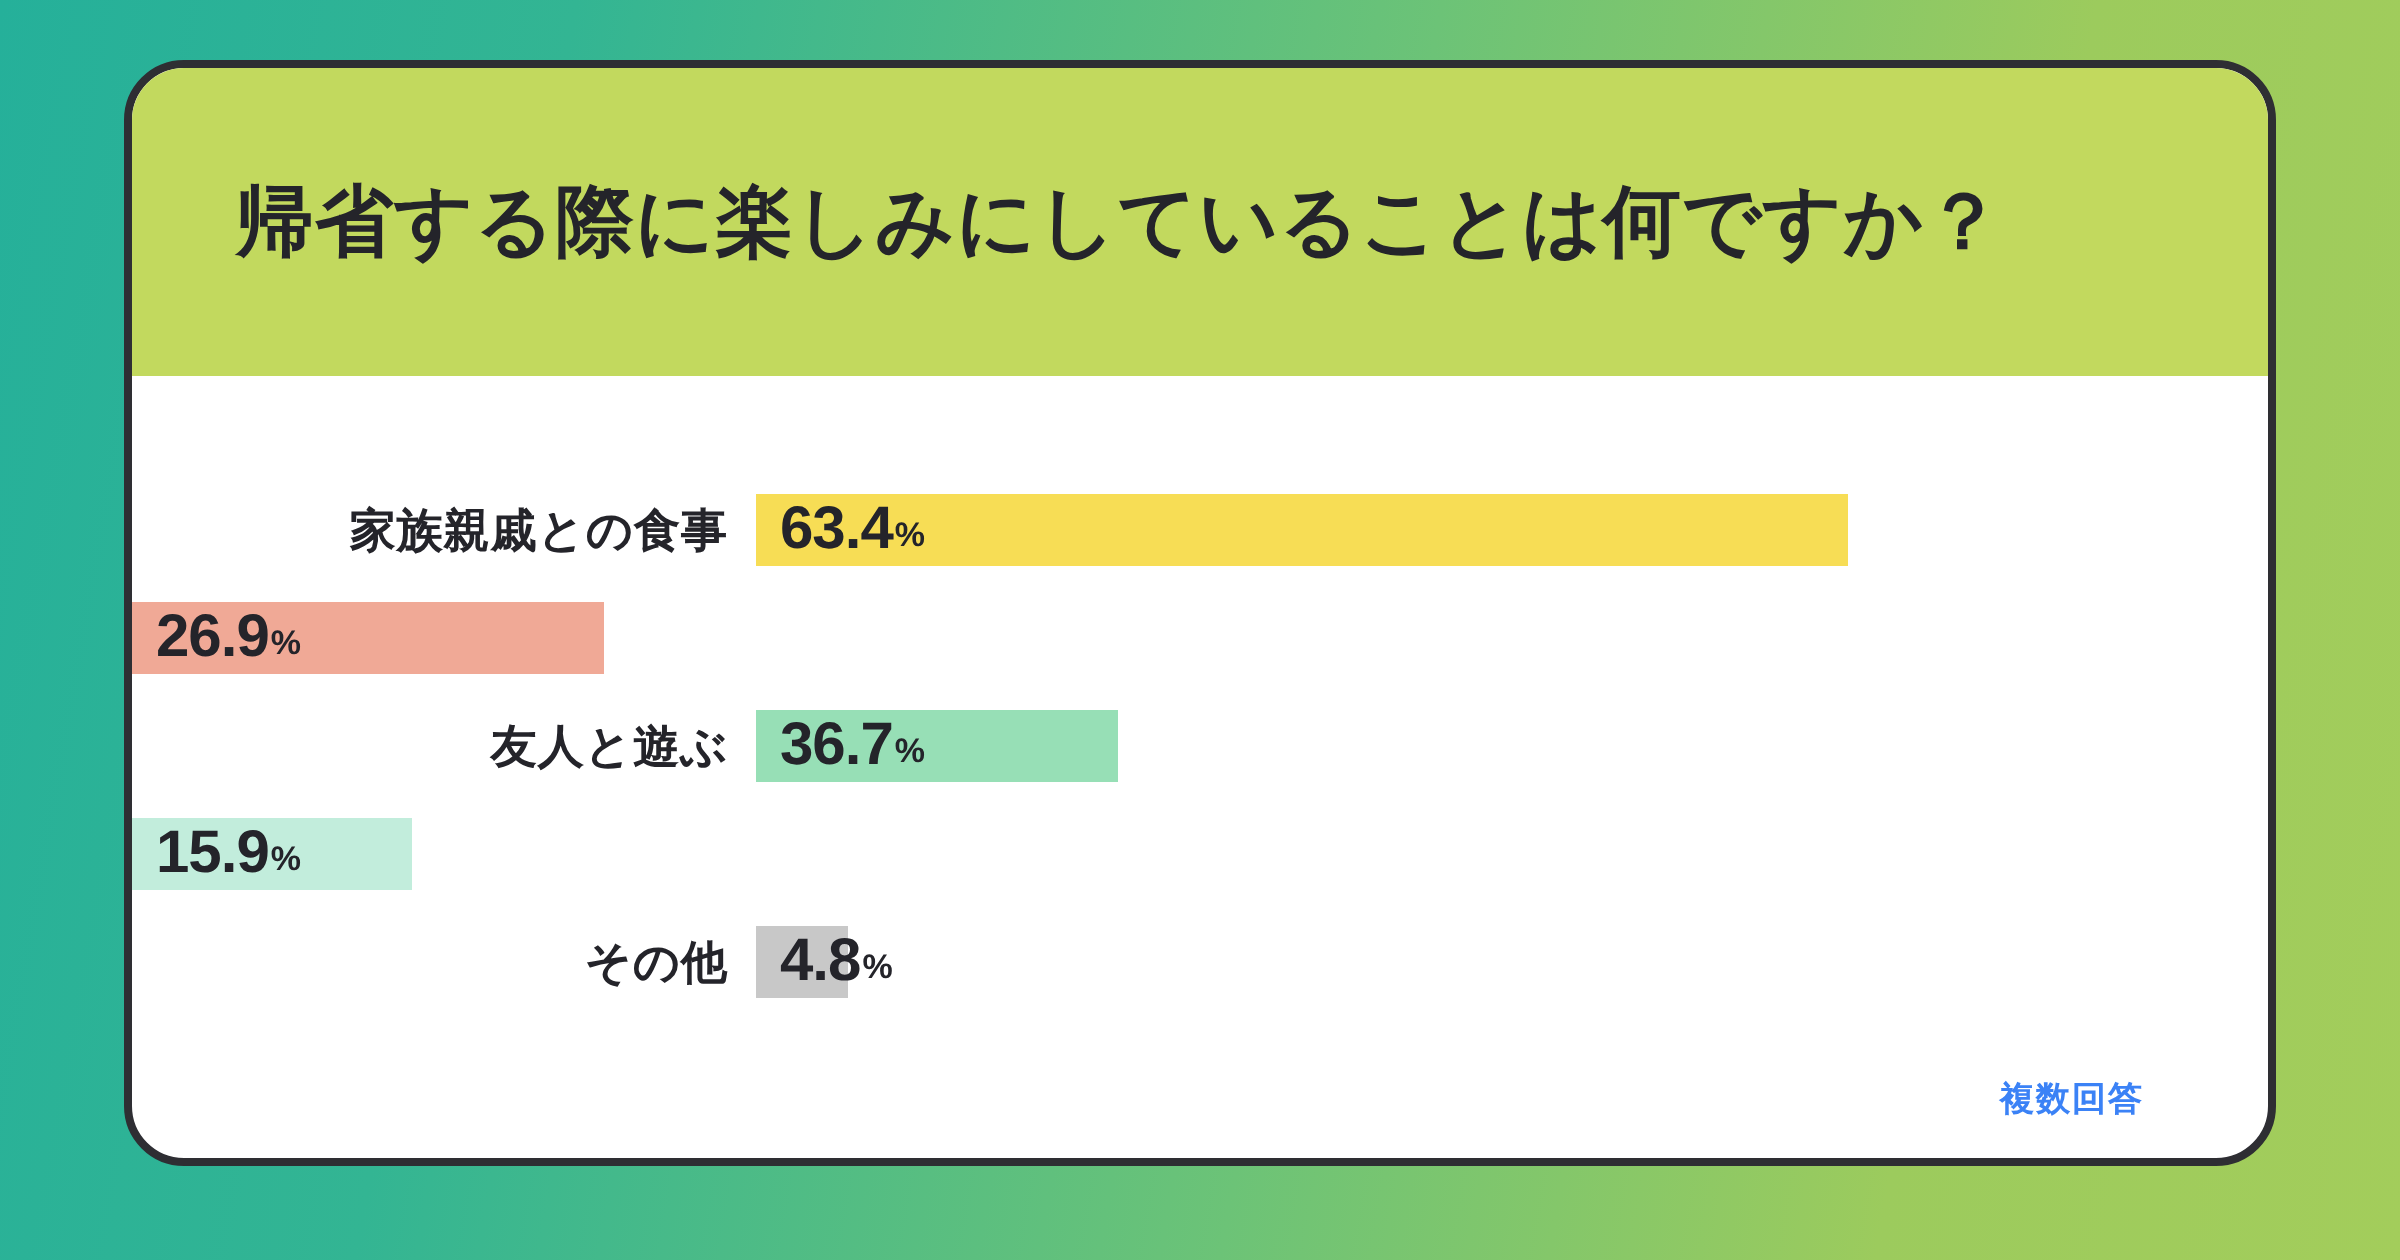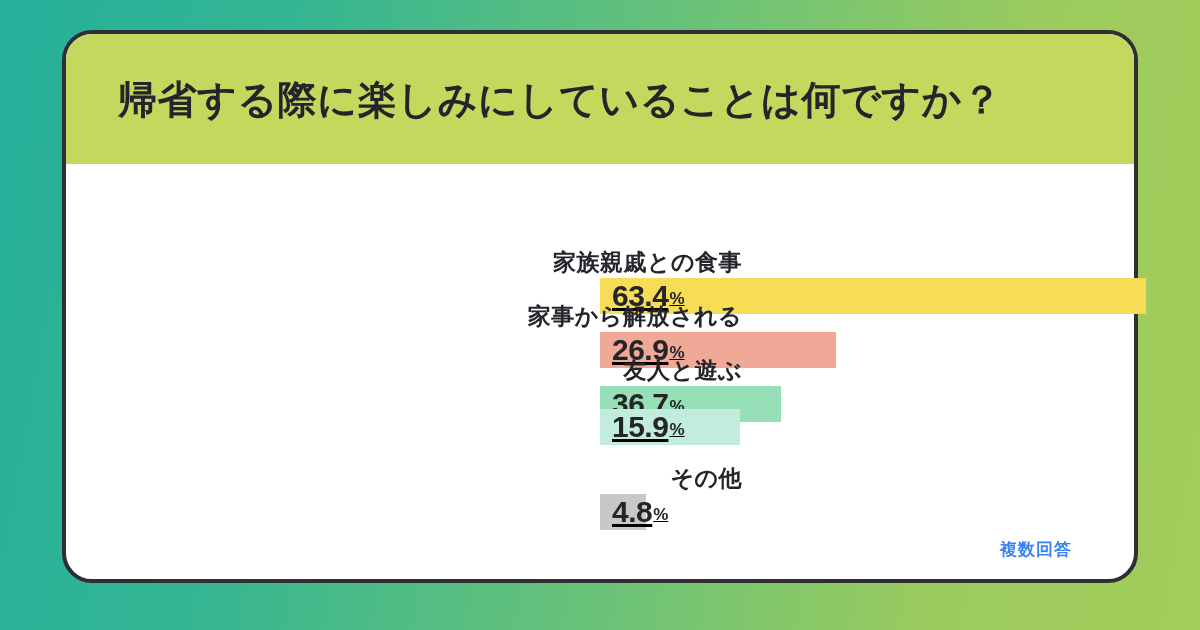--- a/index.html
+++ b/index.html
@@ -33,21 +33,21 @@
     border-radius: 30px;
     box-sizing: border-box;
   }
 
   
   .banner {
     position: absolute;
     left: 0px;
     top: 0px;
     width: 1068px;
-    height: 130px;
+    height: 154px;
     background: #c2d95e;
     border-radius: 26px 26px 0 0;
     box-sizing: border-box;
     display: flex;
     align-items: center;
     overflow: hidden;
   }
   .banner-title {
     margin-left: 52px;
     font-size: 39px;
@@ -73,21 +73,20 @@
     top: 75px;
     width: 1068px;
   }
 
   .row {
     position: relative;
     height: 36px;
     margin-bottom: 18px;
     display: flex;
     align-items: center;
-    flex-direction: column;
   }
 
   .row-label {
     width: 312px;
     text-align: right;
     padding-right: 14px;
     box-sizing: border-box;
     font-size: 23px;
     font-weight: bold;
     color: #24242a;
@@ -109,21 +108,20 @@
   }
 
   .bar-value {
     position: absolute;
     top: 0;
     height: 36px;
     display: flex;
     align-items: center;
     left: 12px;
     white-space: nowrap;
-    text-decoration: underline;
   }
   .bar-value .num {
     font-size: 30px;
     font-weight: bold;
     color: #24242a;
     line-height: 1;
     letter-spacing: -0.5px;
   }
   .bar-value .pct {
     font-size: 17px;
@@ -174,21 +172,20 @@
             <div class="row-label">家族親戚との食事</div>
             <div class="bar-area">
               <div class="bar" style="width: 546px; background: rgb(247, 221, 85);"></div>
               <div class="bar-value">
                 <span class="num">63.4</span>
                 <span class="pct">%</span>
               </div>
             </div>
           </div>
           <div class="row">
-            <div class="row-label">家事から解放される</div>
             <div class="bar-area">
               <div class="bar" style="width: 236px; background: rgb(240, 169, 150);"></div>
               <div class="bar-value">
                 <span class="num">26.9</span>
                 <span class="pct">%</span>
               </div>
             </div>
           </div>
           <div class="row">
             <div class="row-label">友人と遊ぶ</div>

